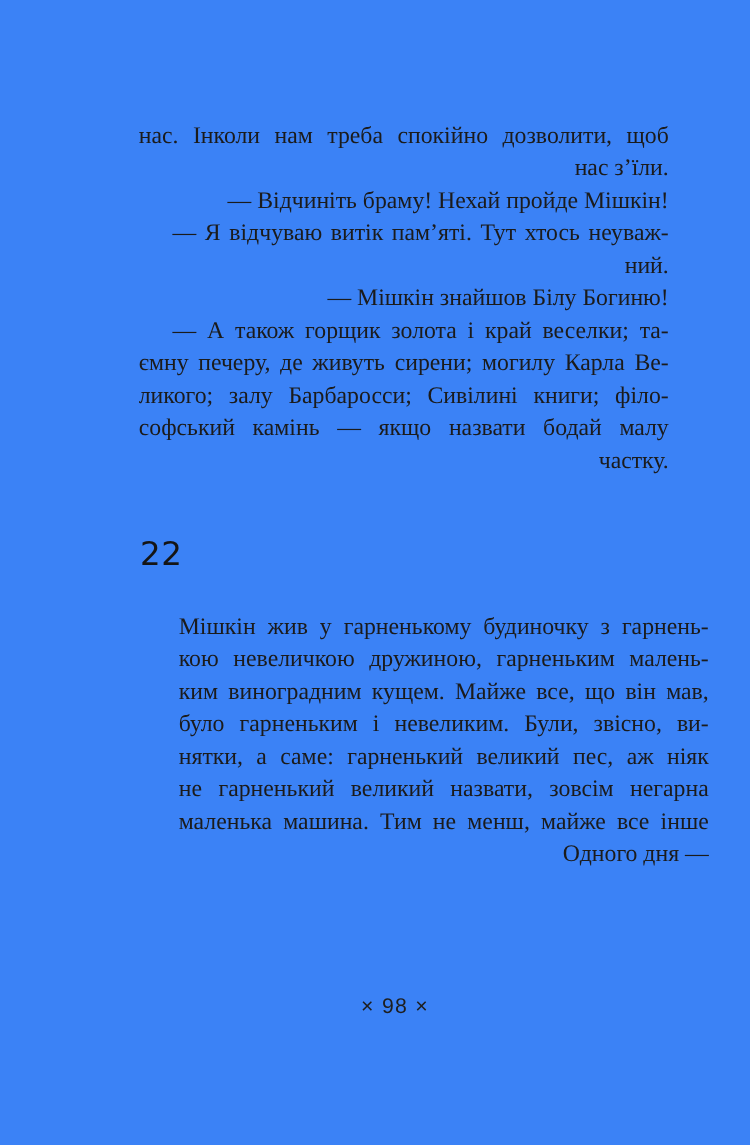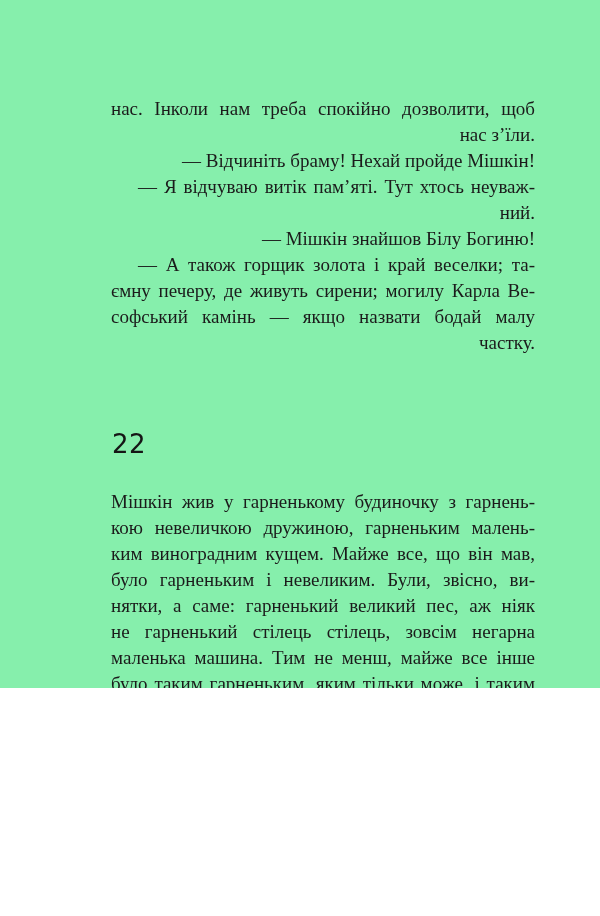--- a/index.html
+++ b/index.html
@@ -3,36 +3,36 @@
 <meta charset="utf-8">
 <style>
   html, body {
     margin: 0;
     padding: 0;
     background: #ffffff;
   }
   .page {
     position: relative;
     width: 600px;
-    height: 688px;
-    background: #86efac;
+    height: 916px;
+    background: #3b82f6;
     overflow: hidden;
     font-family: "Liberation Serif", serif;
   }
   .text-block {
     position: absolute;
     left: 111px;
     width: 424px;
     font-size: 19px;
     line-height: 26px;
     color: #1b1b1b;
     font-family: "Liberation Serif", serif;
   }
   .block1 { top: 96px; }
-  .block2 { top: 489px; }
+  .block2 { top: 489px; margin-left: 32px; }
   .line { text-align: right; }
   .line.j {
     text-align: justify;
     text-align-last: justify;
   }
   .line.ind { text-indent: 27px; }
   .chapter {
     position: absolute;
     left: 112px;
     top: 429px;
@@ -64,33 +64,33 @@
 
   <div class="text-block block1">
     <div class="line j">нас. Інколи нам треба спокійно дозволити, щоб</div>
     <div class="line">нас з’їли.</div>
     <div class="line ind">— Відчиніть браму! Нехай пройде Мішкін!</div>
     <div class="line ind j">— Я відчуваю витік пам’яті. Тут хтось неуваж-</div>
     <div class="line">ний.</div>
     <div class="line ind">— Мішкін знайшов Білу Богиню!</div>
     <div class="line ind j">— А також горщик золота і край веселки; та-</div>
     <div class="line j">ємну печеру, де живуть сирени; могилу Карла Ве-</div>
+    <div class="line j">ликого; залу Барбаросси; Сивілині книги; філо-</div>
     <div class="line j">софський камінь — якщо назвати бодай малу</div>
     <div class="line">частку.</div>
   </div>
 
   <h2 class="chapter">22</h2>
 
   <div class="text-block block2">
     <div class="line j">Мішкін жив у гарненькому будиночку з гарнень-</div>
     <div class="line j">кою невеличкою дружиною, гарненьким малень-</div>
     <div class="line j">ким виноградним кущем. Майже все, що він мав,</div>
     <div class="line j">було гарненьким і невеликим. Були, звісно, ви-</div>
     <div class="line j">нятки, а саме: гарненький великий пес, аж ніяк</div>
-    <div class="line j">не гарненький стілець стілець, зовсім негарна</div>
+    <div class="line j">не гарненький великий назвати, зовсім негарна</div>
     <div class="line j">маленька машина. Тим не менш, майже все інше</div>
-    <div class="line j">було таким гарненьким, яким тільки може, і таким</div>
     <div class="line ind">Одного дня —</div>
   </div>
 
   <div class="footer">× 98 ×</div>
 
 </div>
 
 </body></html>

